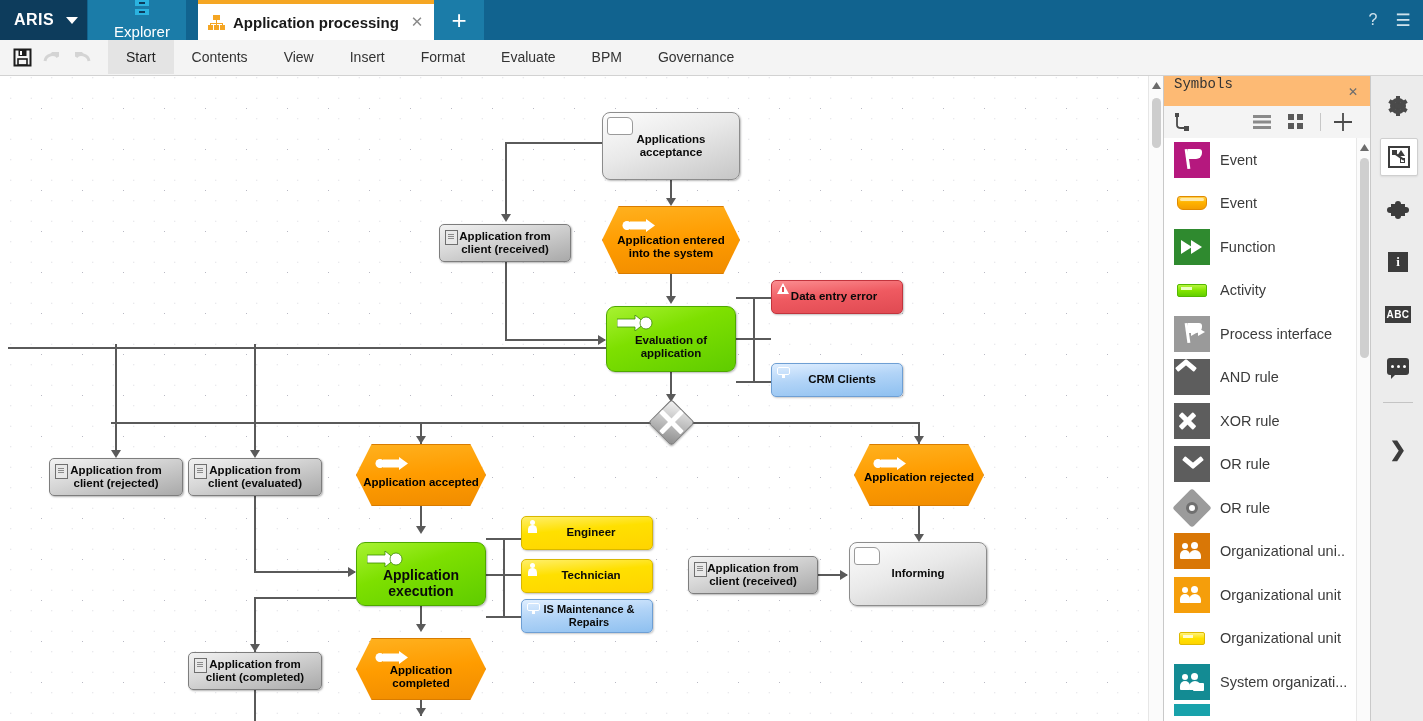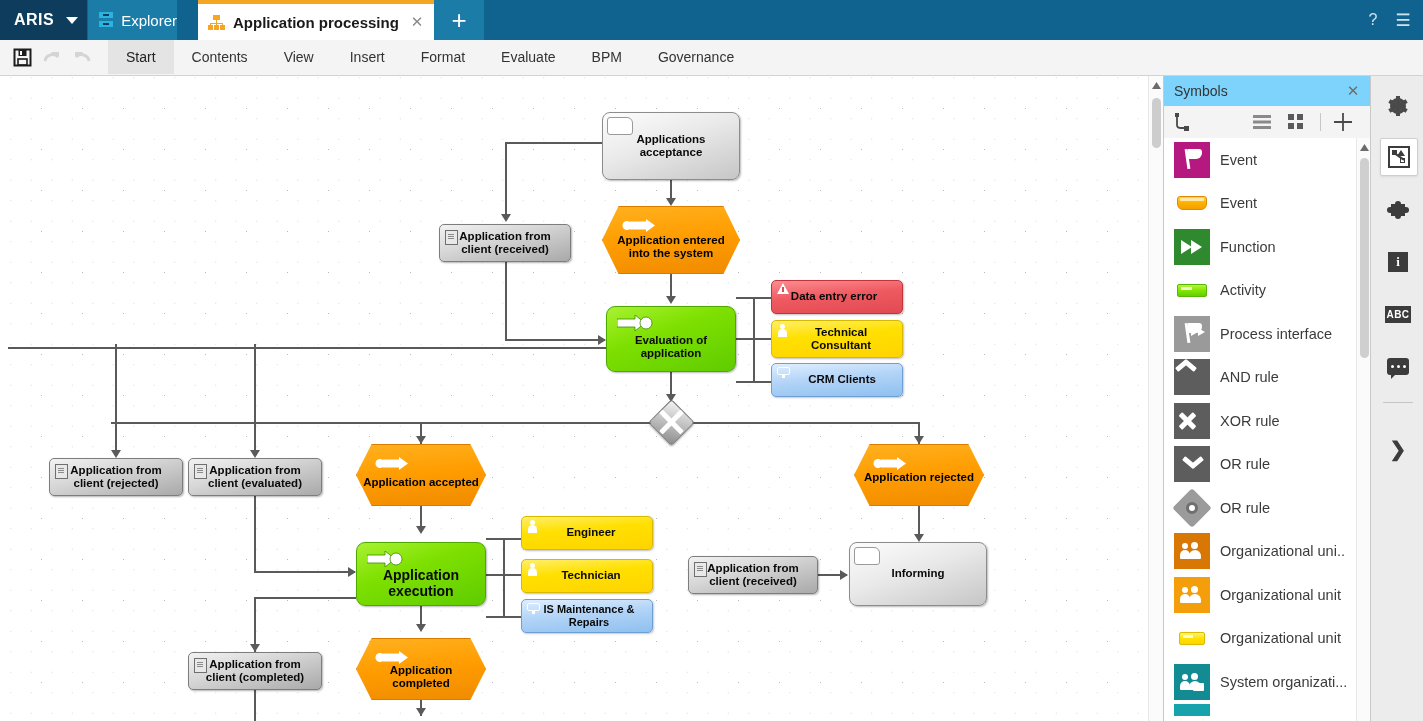--- a/index.html
+++ b/index.html
@@ -12,21 +12,21 @@
   #app{position:relative;width:1423px;height:721px;}
 
   
   .titlebar{position:absolute;left:0;top:0;width:1423px;height:40px;background:#11638f;}
   .aris-btn{position:absolute;left:0;top:0;width:87px;height:40px;background:#0d3c5c;
     display:flex;align-items:center;gap:8px;padding-left:14px;box-sizing:border-box;cursor:pointer;}
   .aris-text{color:#ffffff;font-size:16px;font-weight:bold;letter-spacing:.5px;}
   .aris-caret{width:0;height:0;border-left:6px solid transparent;border-right:6px solid transparent;
     border-top:7px solid #ffffff;margin-left:4px;}
   .tab{position:absolute;top:0;height:40px;display:flex;align-items:center;box-sizing:border-box;cursor:pointer;}
-  .tab-explorer{left:88px;width:89px;background:#1b7ca8;padding-left:10px;gap:8px;}
+  .tab-explorer{left:88px;width:98px;background:#1b7ca8;padding-left:10px;gap:8px;flex-direction:column;}
   .tab-explorer .tlabel{color:#ffffff;font-size:15px;}
   .tab-active{left:198px;width:236px;background:#ffffff;border-top:4px solid #f5a623;padding-left:10px;gap:8px;}
   .tab-active .tlabel{color:#1a1a1a;font-size:15px;font-weight:bold;}
   .tab-close{color:#8a8a8a;font-size:15px;margin-left:4px;cursor:pointer;}
   .tab-plus{position:absolute;left:434px;top:0;width:50px;height:40px;background:#1b7ca8;
     display:flex;align-items:center;justify-content:center;color:#fff;font-size:26px;font-weight:300;cursor:pointer;}
   .tb-right{position:absolute;top:0;height:40px;display:flex;align-items:center;justify-content:center;cursor:pointer;}
   .tb-help{right:38px;width:24px;color:#cfe2ec;font-size:16px;}
   .tb-menu{right:8px;width:24px;color:#cfe2ec;font-size:17px;}
 
@@ -141,22 +141,22 @@
   .conn.h{height:1.6px;}
   .conn.v{width:1.6px;}
   .arrow-d{position:absolute;width:0;height:0;border-left:5px solid transparent;
     border-right:5px solid transparent;border-top:8px solid #5a5a5a;}
   .arrow-r{position:absolute;width:0;height:0;border-top:5px solid transparent;
     border-bottom:5px solid transparent;border-left:8px solid #5a5a5a;}
 
   
   .sympanel{position:absolute;left:1163px;top:76px;width:206px;height:645px;background:#ffffff;
     border-left:1px solid #c9c9c9;border-right:1px solid #c9c9c9;}
-  .sym-head{position:absolute;left:0;top:0;width:206px;height:30px;background:#7dd3fc;
-    border-bottom:1px solid #d0d0d0;display:flex;align-items:center;}
+  .sym-head{position:absolute;left:0;top:0;width:206px;height:30px;background:#fdba74;
+    border-bottom:1px solid #d0d0d0;display:flex;font-family:Liberation Mono, monospace;}
   .sym-title{font-size:14px;color:#333;padding-left:10px;}
   .sym-close{position:absolute;right:8px;top:6px;width:18px;height:18px;display:flex;
     align-items:center;justify-content:center;color:#6e6e6e;font-size:15px;cursor:pointer;}
   .sym-tools{position:absolute;left:0;top:30px;width:206px;height:32px;background:#f4f4f4;
     border-bottom:1px solid #d6d6d6;display:flex;align-items:center;}
   .st-btn{width:28px;height:26px;display:flex;align-items:center;justify-content:center;cursor:pointer;margin-left:6px;}
   .st-sep{width:1px;height:18px;background:#c7c7c7;margin-left:10px;}
   .sym-list{position:absolute;left:0;top:62px;width:192px;height:583px;overflow:hidden;background:#fff;}
   .sym-row{height:43.5px;display:flex;align-items:center;padding-left:10px;cursor:pointer;}
   .sym-ico{width:36px;height:36px;flex:none;margin-right:10px;position:relative;}
@@ -437,27 +437,20 @@
           <circle cx="29" cy="8" r="6" fill="#fff" stroke="#3a8a00" stroke-width="0.8"></circle>
         </svg>
         <div class="nlabel" style="padding-top:16px">Evaluation of application</div>
       </div>
 
       <div class="node n-risk" style="left:763px;top:204px;width:132px;height:34px;">
         <div class="warn"></div>
         <div class="nlabel" style="padding-left:0">Data entry error</div>
       </div>
 
-      <div class="node n-role" style="left:763px;top:244px;width:132px;height:38px;">
-        <div class="person">
-            <span class="h"></span>
-            <span class="b"></span>
-          </div>
-        <div class="nlabel" style="padding-left:14px">Technical Consultant</div>
-      </div>
 
       <div class="node n-sys" style="left:763px;top:287px;width:132px;height:34px;">
         <div class="mon">
             <span class="s"></span>
             <span class="st"></span>
           </div>
         <div class="nlabel" style="padding-left:16px">CRM Clients</div>
       </div>
 
       <div class="node n-xor" style="left:641px;top:324px;">

